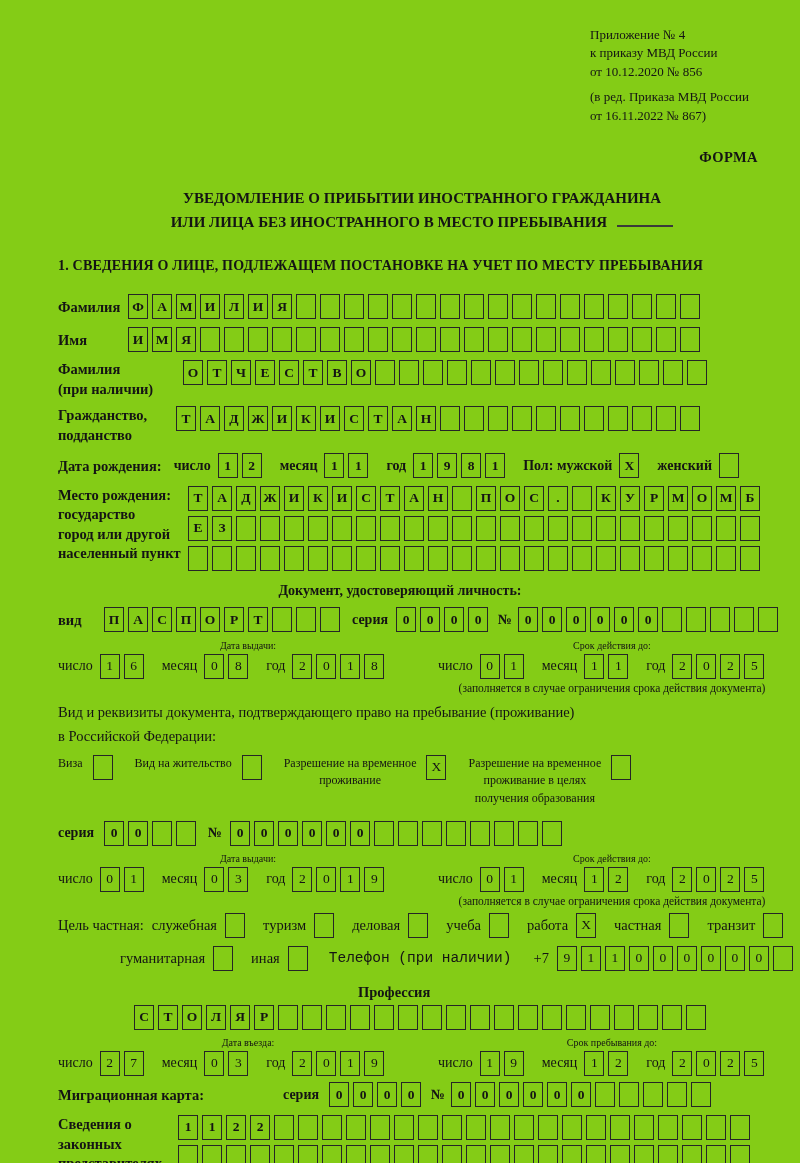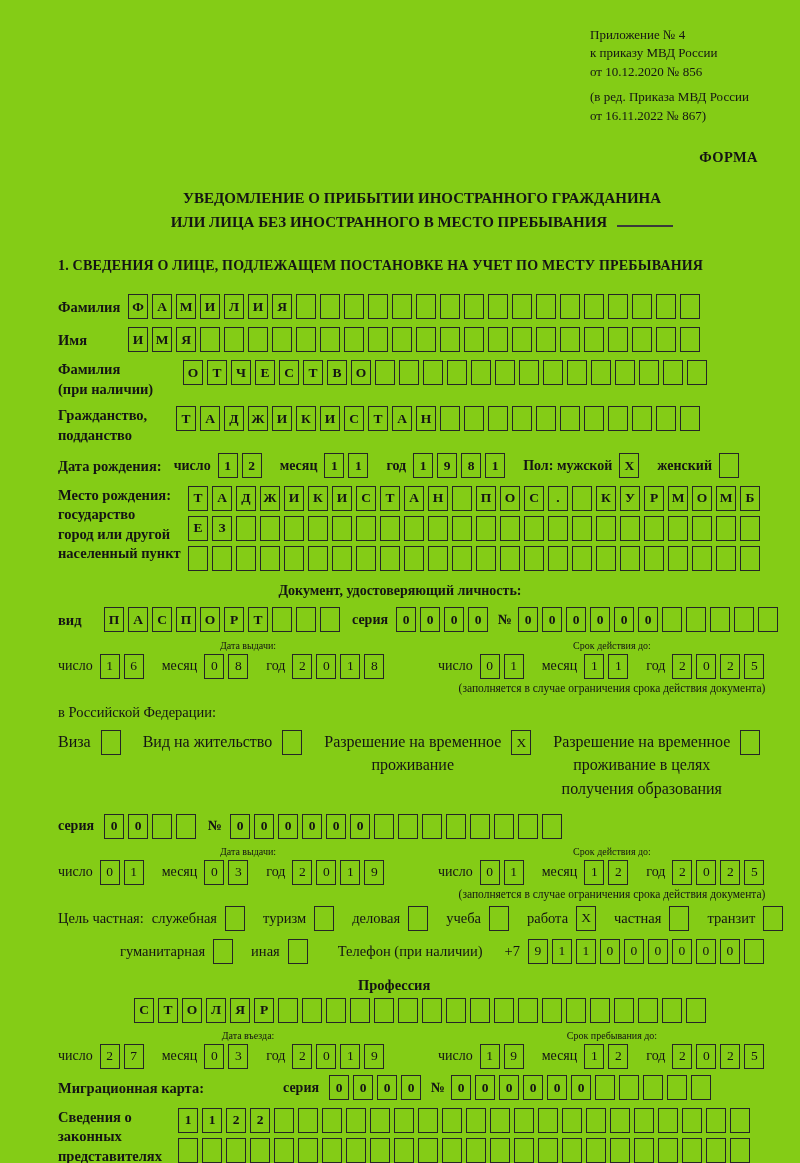--- a/index.html
+++ b/index.html
@@ -33,21 +33,21 @@
   .col-r{flex:1;}
   .dh{text-align:center;font-size:10px;margin-bottom:3px;}
   .dateline{display:flex;align-items:center;}
   .dl{font-size:14px;margin-right:7px;flex:none;}
   .dgap{margin-left:14px;}
   .note{font-size:11.5px;text-align:center;margin-top:3px;}
   .intro{font-size:14.5px;line-height:1.7;margin:4px 0 6px 0;}
   .cbrow{display:flex;align-items:flex-start;margin:4px 0 14px 0;}
   .cbitem{display:flex;align-items:flex-start;margin-right:18px;}
   .cbitem .cells{margin-left:10px;}
-  .cblbl{font-size:16px;line-height:1.45;}
+  .cblbl{font-size:12px;line-height:1.45;}
   .cblbl.ctr{text-align:center;}
   .purpose{display:flex;align-items:center;margin-bottom:8px;flex-wrap:nowrap;}
   .purpose .plbl{font-size:14.5px;margin-right:8px;flex:none;}
   .purpose .cells{margin-right:14px;}
   .indent60{margin-left:62px;} .mt4{margin-top:4px;}
 </style>
 </head>
 <body>
 
 <div class="page">
@@ -390,20 +390,21 @@
             <span class="cell">0</span>
             <span class="cell">2</span>
             <span class="cell">5</span>
           </div>
       </div>
       <div class="note">(заполняется в случае ограничения срока действия документа)</div>
     </div>
   </div>
 
   <div class="intro">
+    <div>Вид и реквизиты документа, подтверждающего право на пребывание (проживание)</div>
     <div>в Российской Федерации:</div>
   </div>
 
   <div class="cbrow">
     <div class="cbitem">
       <span class="cblbl">Виза</span>
       <div class="cells">
           <span class="cell"></span>
         </div>
     </div>
@@ -543,21 +544,21 @@
 
   <div class="purpose indent60">
     <span class="plbl">гуманитарная</span>
     <div class="cells">
         <span class="cell"></span>
       </div>
     <span class="plbl">иная</span>
     <div class="cells">
         <span class="cell"></span>
       </div>
-    <span class="plbl" style="margin-left:12px;">Телефон (при наличии)</span>
+    <span class="plbl" style="margin-left:3px;font-family:Liberation Mono, monospace;">Телефон (при наличии)</span>
     <span class="plbl" style="margin-left:14px;">+7</span>
     <div class="cells">
         <span class="cell">9</span>
         <span class="cell">1</span>
         <span class="cell">1</span>
         <span class="cell">0</span>
         <span class="cell">0</span>
         <span class="cell">0</span>
         <span class="cell">0</span>
         <span class="cell">0</span>

